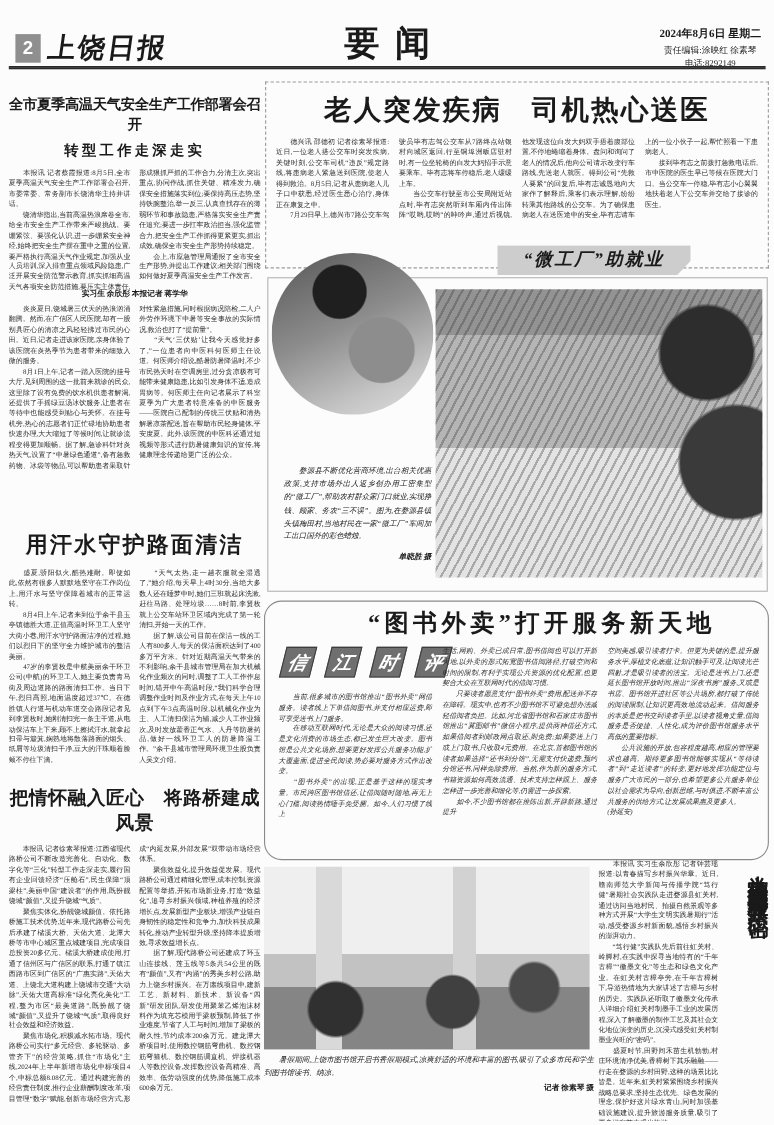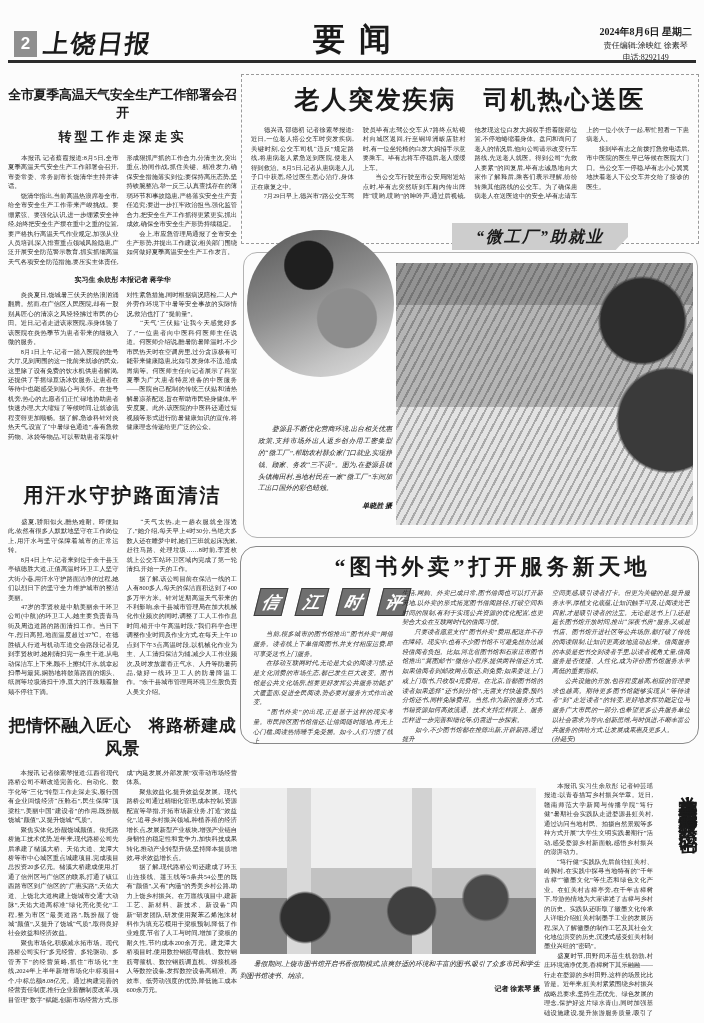--- a/index.html
+++ b/index.html
@@ -15,21 +15,21 @@
   .section-title{position:absolute;left:0;right:0;top:18px;text-align:center;
                  font-size:32px;font-weight:bold;letter-spacing:14px;text-indent:14px;}
   .issue-info{position:absolute;right:12px;top:24px;text-align:center;line-height:1.55;}
   .issue-date{font-size:10px;font-weight:bold;}
   .issue-editors,.issue-phone{font-size:8px;color:#222;}
   .head-rule{position:absolute;left:8px;right:8px;top:60px;height:3px;
              border-top:1.5px solid #2c2c2c;border-bottom:2.5px solid #2c2c2c;}
 
   
   .t-title{font-weight:bold;text-align:center;}
-  .byline{text-align:center;font-weight:bold;font-size:7px;margin-top:17px;}
+  .byline{text-align:center;font-weight:bold;font-size:7px;margin-top:4px;}
   .body-text{font-size:6.3px;line-height:1.5;text-align:justify;white-space:pre-line;
              color:#2b2b2b;overflow:hidden;}
   .cols2{column-count:2;column-gap:8px;}
   .cols4{column-count:4;column-gap:9px;}
 
   
   .leftcol{position:absolute;left:8px;top:72px;width:229px;}
   .artA{position:absolute;left:0;top:14px;width:229px;}
   .artA .t-title{font-size:13px;letter-spacing:-0.3px;}
   .artA .sub{font-size:13px;font-weight:bold;text-align:center;letter-spacing:3px;margin-top:6px;}
@@ -45,42 +45,42 @@
   .artD .body-text{height:252px;margin-top:8px;}
 
   
   .main-article{position:absolute;left:241px;top:74px;width:458px;height:170px;
                 border:1px dashed #9a9a9a;padding:6px 9px;}
   .main-article .t-title{font-size:25px;letter-spacing:2px;margin-top:2px;}
   .main-article .body-text{height:112px;margin-top:9px;}
 
   
   .feature-box{position:absolute;left:243px;top:252px;width:455px;height:286px;
-               border:1px solid #b3b3b3;border-radius:14px;}
+               border:1px solid #b3b3b3;border-radius:0;}
   .feature-label{position:absolute;left:208px;top:-30px;width:176px;height:27px;background:#cdcdcd;
                  font:bold italic 16px/27px "Liberation Serif",serif;text-align:center;letter-spacing:2px;
                  clip-path:polygon(0 0,100% 0,100% 52%,93% 100%,0 100%);}
   .circle-photo{position:absolute;left:3px;top:-23px;width:147px;height:147px;border-radius:50%;
                 background:
                  radial-gradient(circle at 42% 24%, #1f1f1f 0 17%, rgba(0,0,0,0) 18%),
                  radial-gradient(circle at 68% 60%, #8d8d8d 0 22%, rgba(0,0,0,0) 23%),
                  linear-gradient(155deg,#575757 0%,#8d8d8d 45%,#c4c4c4 78%,#e0e0e0 100%);}
   .feature-caption{position:absolute;left:14px;top:170px;width:134px;font-size:6.8px;
                    line-height:1.75;text-align:justify;font-style:italic;white-space:pre-line;}
   .feature-credit{position:absolute;left:14px;top:248px;width:134px;text-align:right;
                   font-size:7px;font-weight:bold;font-style:italic;}
   .big-photo{position:absolute;left:152px;top:10px;width:297px;height:262px;
              background:
               radial-gradient(circle at 83% 22%, #2d2d2d 0 13%, rgba(0,0,0,0) 14%),
               radial-gradient(circle at 92% 60%, #3a3a3a 0 16%, rgba(0,0,0,0) 17%),
               repeating-linear-gradient(118deg, rgba(60,60,60,.35) 0 2px, rgba(0,0,0,0) 2px 7px),
               linear-gradient(#939393 0 16%, #b5b5b5 16% 55%, #e3e3e3 55% 100%);}
 
   
-  .commentary-box{position:absolute;left:240px;top:546px;width:459px;height:198px;
+  .commentary-box{position:absolute;left:240px;top:546px;width:459px;height:236px;
                   border:1px solid #8a8a8a;border-radius:16px;padding-left:46px;}
   .commentary-title{font-size:22px;font-weight:bold;text-align:center;letter-spacing:4px;margin-top:5px;}
   .logo-row{position:absolute;left:16px;top:41px;}
   .logo-tile{display:inline-block;width:28px;height:28px;margin-right:9px;background:#6f6f6f;
              transform:skewX(-14deg);color:#fff;font:bold italic 17px/28px "Liberation Serif",serif;
              text-align:center;border:1px solid #3d3d3d;}
   .cm-col{position:absolute;font-size:6.3px;line-height:1.55;text-align:justify;
           font-style:italic;white-space:pre-line;overflow:hidden;color:#2b2b2b;}
   .cm1{left:12px;top:82px;width:140px;height:132px;}
   .cm2{left:161px;top:41px;width:141px;height:173px;}

